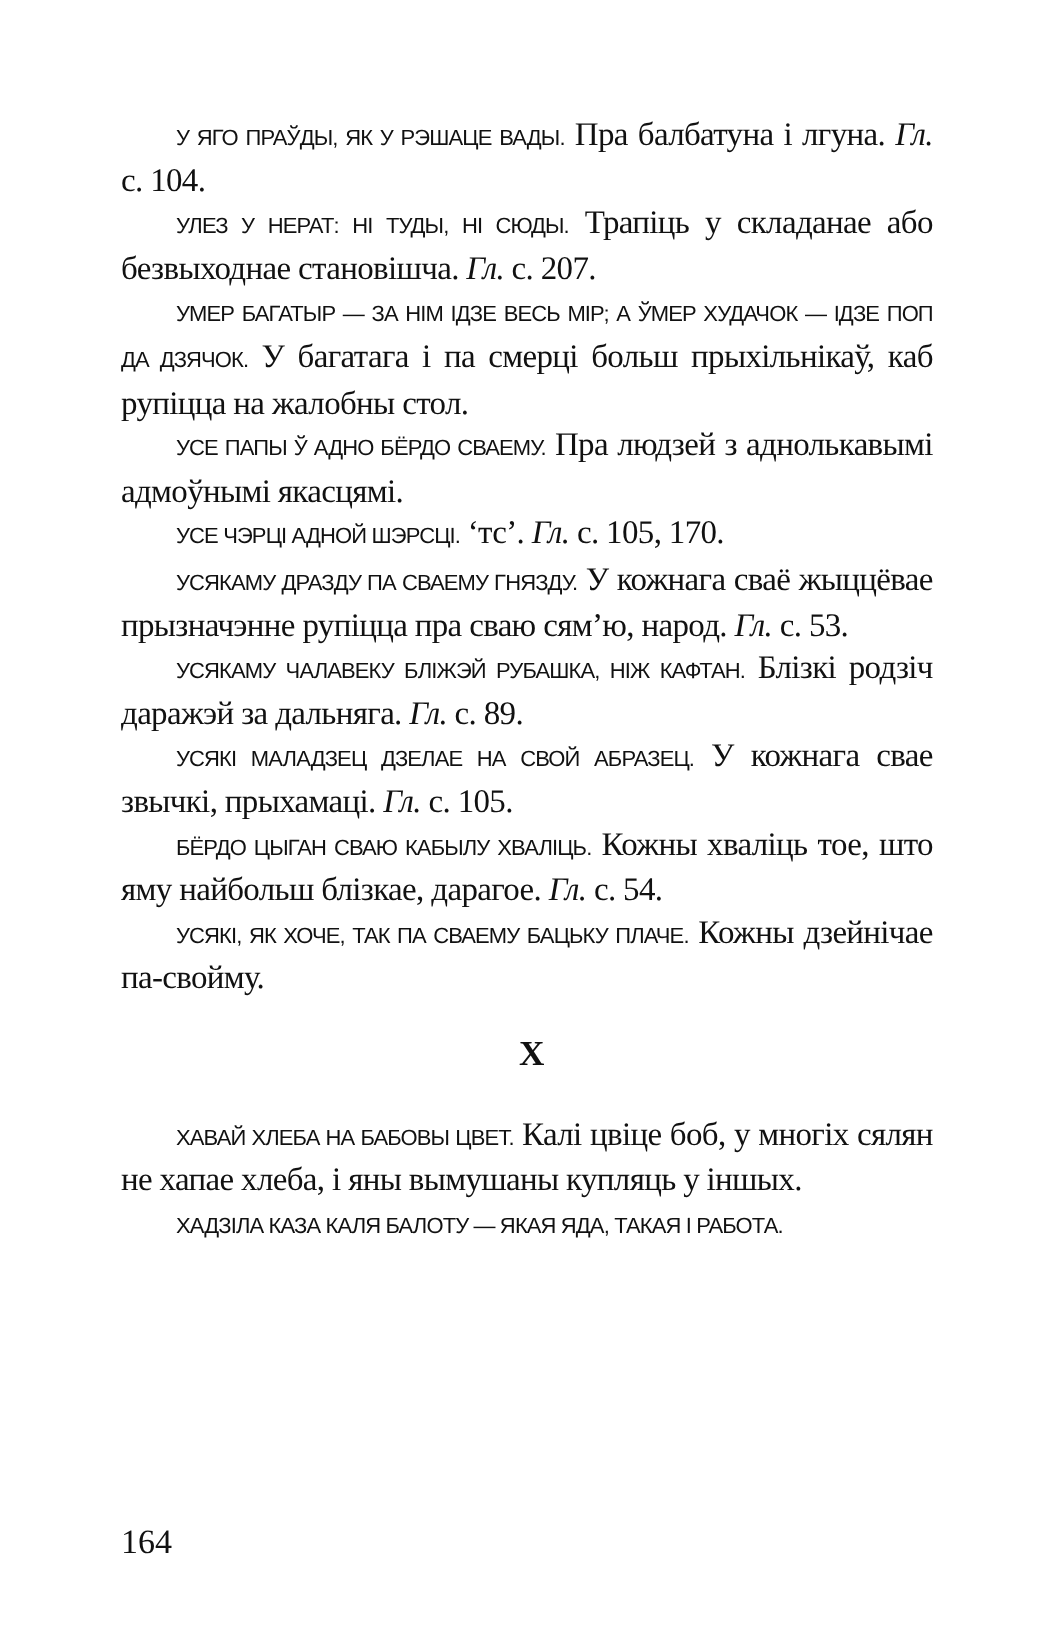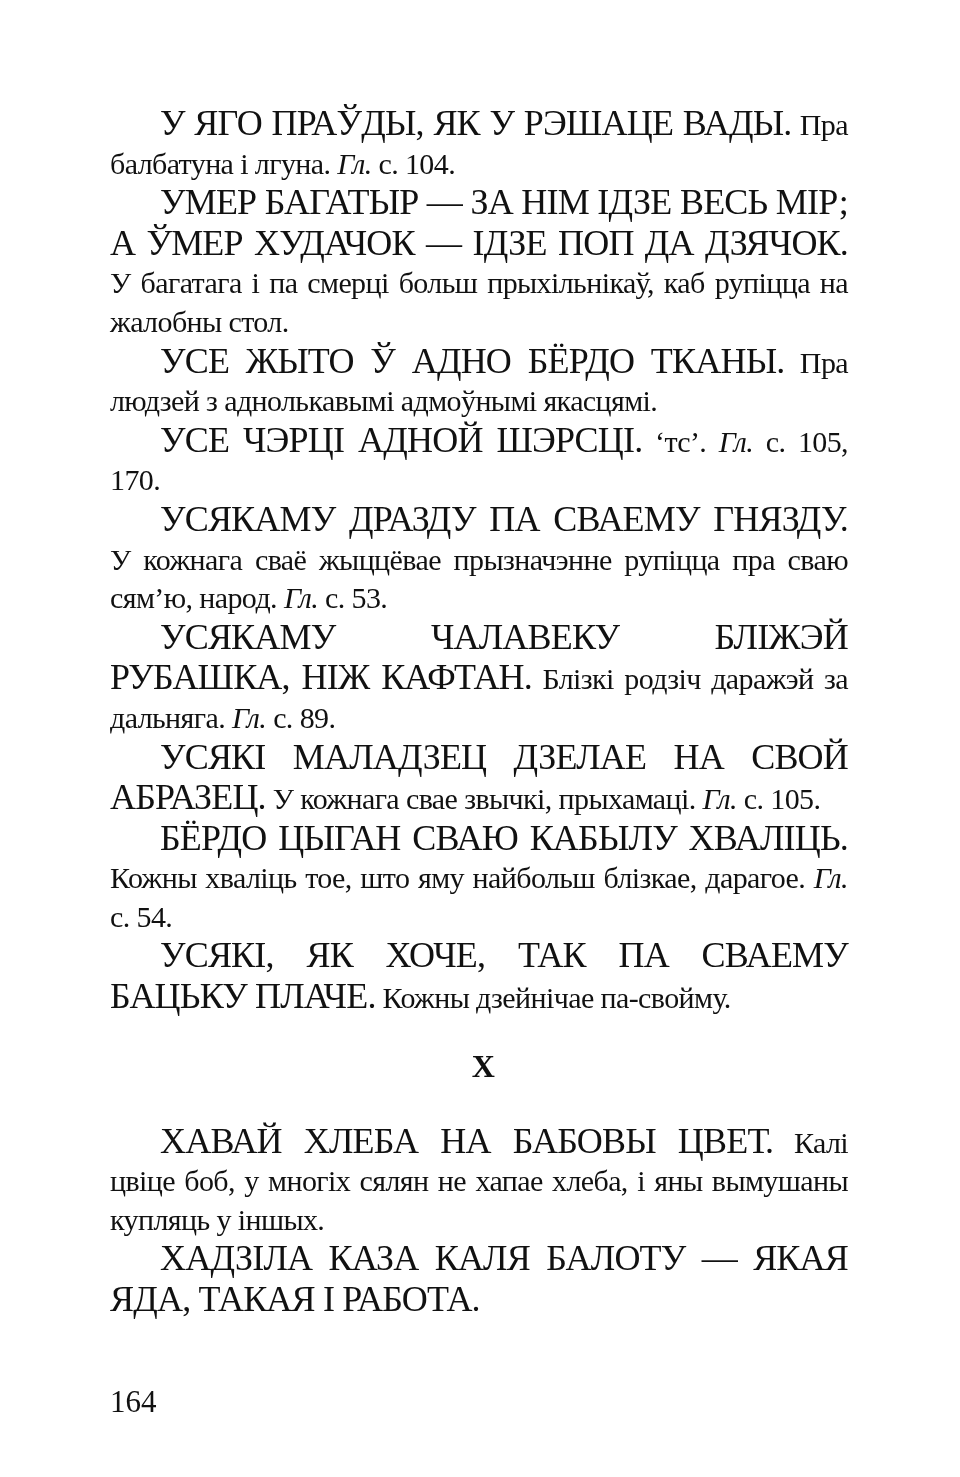--- a/index.html
+++ b/index.html
@@ -14,21 +14,21 @@
     line-height: 38.6px;
     color: #111111;
     letter-spacing: -0.6px;
   }
   .entry {
     margin: 0;
     text-align: justify;
     text-indent: 50px;
     hyphens: manual;
   }
-  .head { font-family: Liberation Serif, serif; font-size: 36px; letter-spacing: -0.8px; transform: scaleX(0.98); }
+  .head { font-family: Liberation Sans, sans-serif; font-size: 20px; letter-spacing: -0.8px; transform: scaleX(0.98); }
   .gl { font-style: italic; margin-top: 23px; }
   .section-letter {
     text-align: center;
     font-family: "Liberation Serif", serif;
     font-weight: bold;
     font-size: 32px;
     margin: 28px 0 36px 0;
     padding-left: 8px;
     line-height: 40px;
   }
@@ -40,22 +40,23 @@
     font-size: 31px;
     color: #111;
   }
 </style>
 </head>
 <body>
 
 <div class="page">
   <div>
     <p class="entry"><span class="head">У ЯГО ПРАЎДЫ, ЯК У РЭШАЦЕ ВАДЫ.</span><span> Пра балбатуна і лгуна. </span><span class="gl">Гл.</span><span> с. 104.</span></p>
+    <p class="entry"><span class="head">УЛЕЗ У НЕРАТ: НІ ТУДЫ, НІ СЮДЫ.</span><span> Трапіць у складанае або безвыходнае становішча. </span><span class="gl">Гл.</span><span> с. 207.</span></p>
     <p class="entry"><span class="head">УМЕР БАГАТЫР — ЗА НІМ ІДЗЕ ВЕСЬ МІР; А ЎМЕР ХУДАЧОК — ІДЗЕ ПОП ДА ДЗЯЧОК.</span><span> У багатага і па смерці больш прыхільнікаў, каб рупіцца на жалобны стол.</span></p>
-    <p class="entry"><span class="head">УСЕ ЖЫТО Ў АДНО БЁРДО ТКАНЫ.</span><span> Пра людзей з аднолькавымі адмоўнымі якасцямі.</span></p>
+    <p class="entry"><span class="head">УСЕ ПАПЫ Ў АДНО БЁРДО СВАЕМУ.</span><span> Пра людзей з аднолькавымі адмоўнымі якасцямі.</span></p>
     <p class="entry"><span class="head">УСЕ ЧЭРЦІ АДНОЙ ШЭРСЦІ.</span><span> ‘тс’. </span><span class="gl">Гл.</span><span> с. 105, 170.</span></p>
     <p class="entry"><span class="head">УСЯКАМУ ДРАЗДУ ПА СВАЕМУ ГНЯЗДУ.</span><span> У кожнага сваё жыццёвае прызначэнне рупіцца пра сваю сям’ю, народ. </span><span class="gl">Гл.</span><span> с. 53.</span></p>
     <p class="entry"><span class="head">УСЯКАМУ ЧАЛАВЕКУ БЛІЖЭЙ РУБАШКА, НІЖ КАФТАН.</span><span> Блізкі родзіч даражэй за дальняга. </span><span class="gl">Гл.</span><span> с. 89.</span></p>
     <p class="entry"><span class="head">УСЯКІ МАЛАДЗЕЦ ДЗЕЛАЕ НА СВОЙ АБРАЗЕЦ.</span><span> У кожнага свае звычкі, прыхамаці. </span><span class="gl">Гл.</span><span> с. 105.</span></p>
     <p class="entry"><span class="head">БЁРДО ЦЫГАН СВАЮ КАБЫЛУ ХВАЛІЦЬ.</span><span> Кожны хваліць тое, што яму найбольш блізкае, дарагое. </span><span class="gl">Гл.</span><span> с. 54.</span></p>
     <p class="entry"><span class="head">УСЯКІ, ЯК ХОЧЕ, ТАК ПА СВАЕМУ БАЦЬКУ ПЛАЧЕ.</span><span> Кожны дзейнічае па-свойму.</span></p>
   </div>
 
   <div class="section-letter">Х</div>
 

